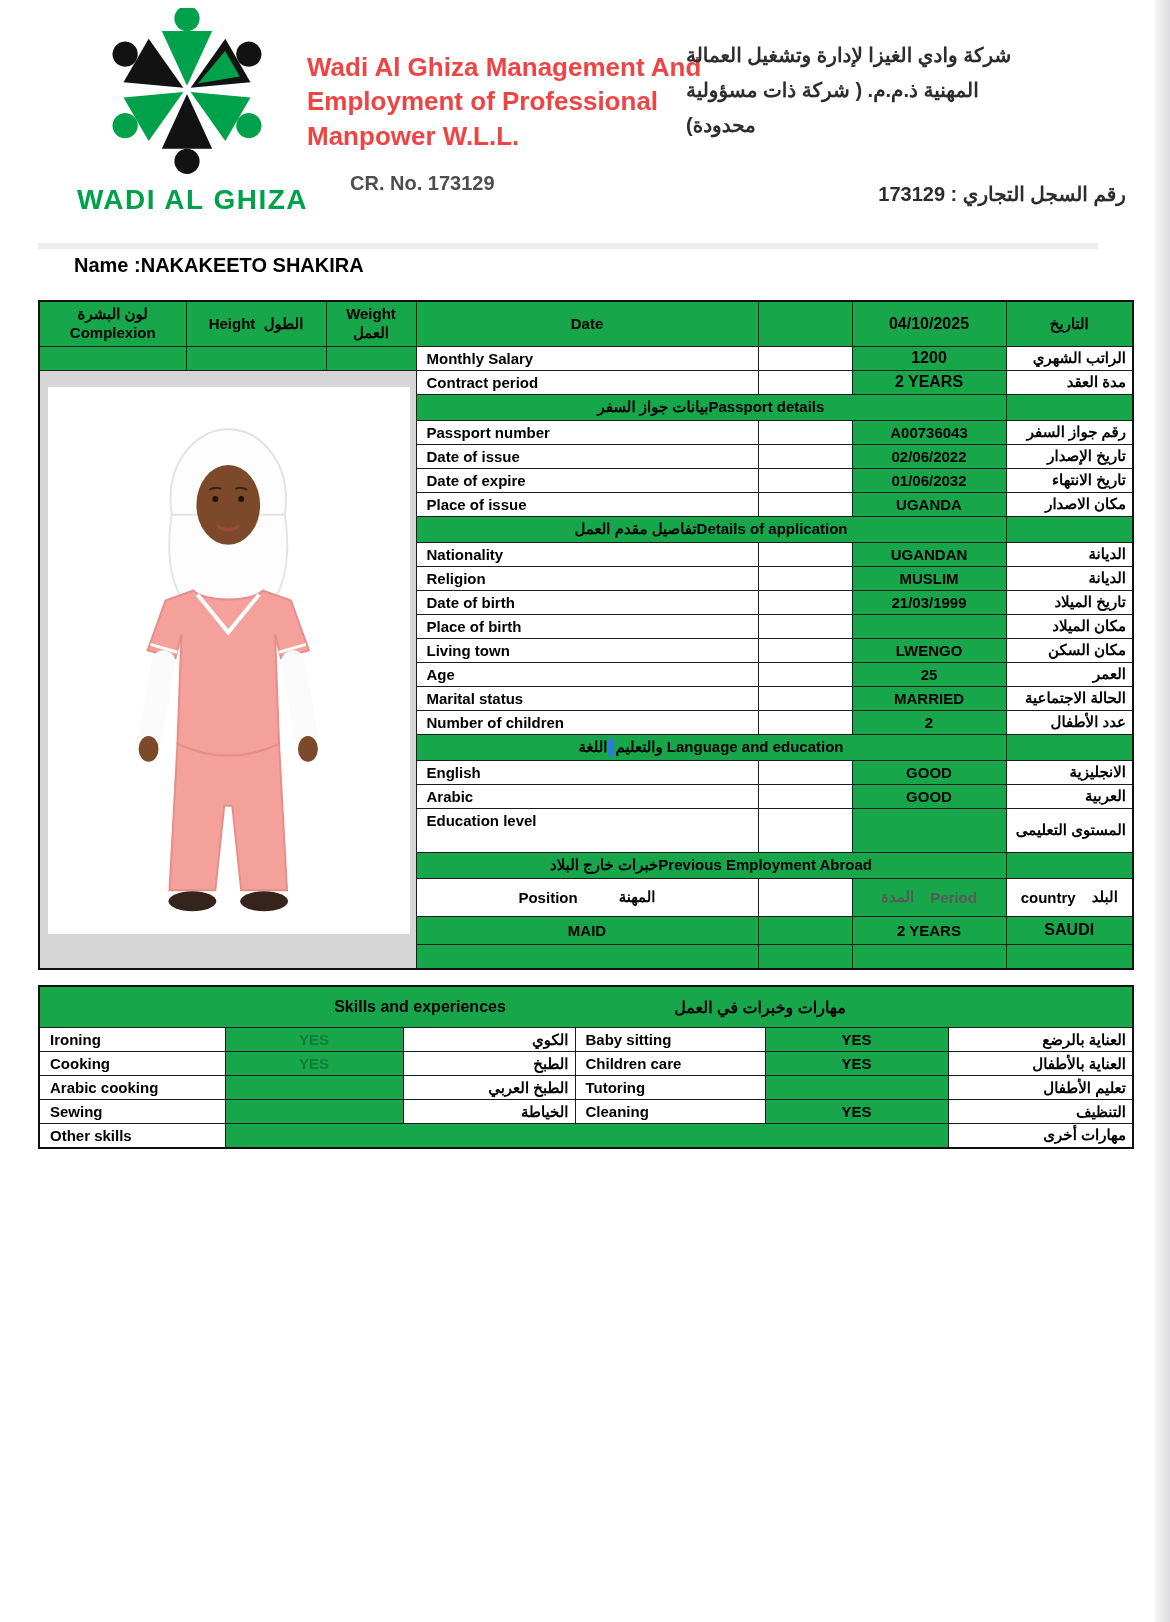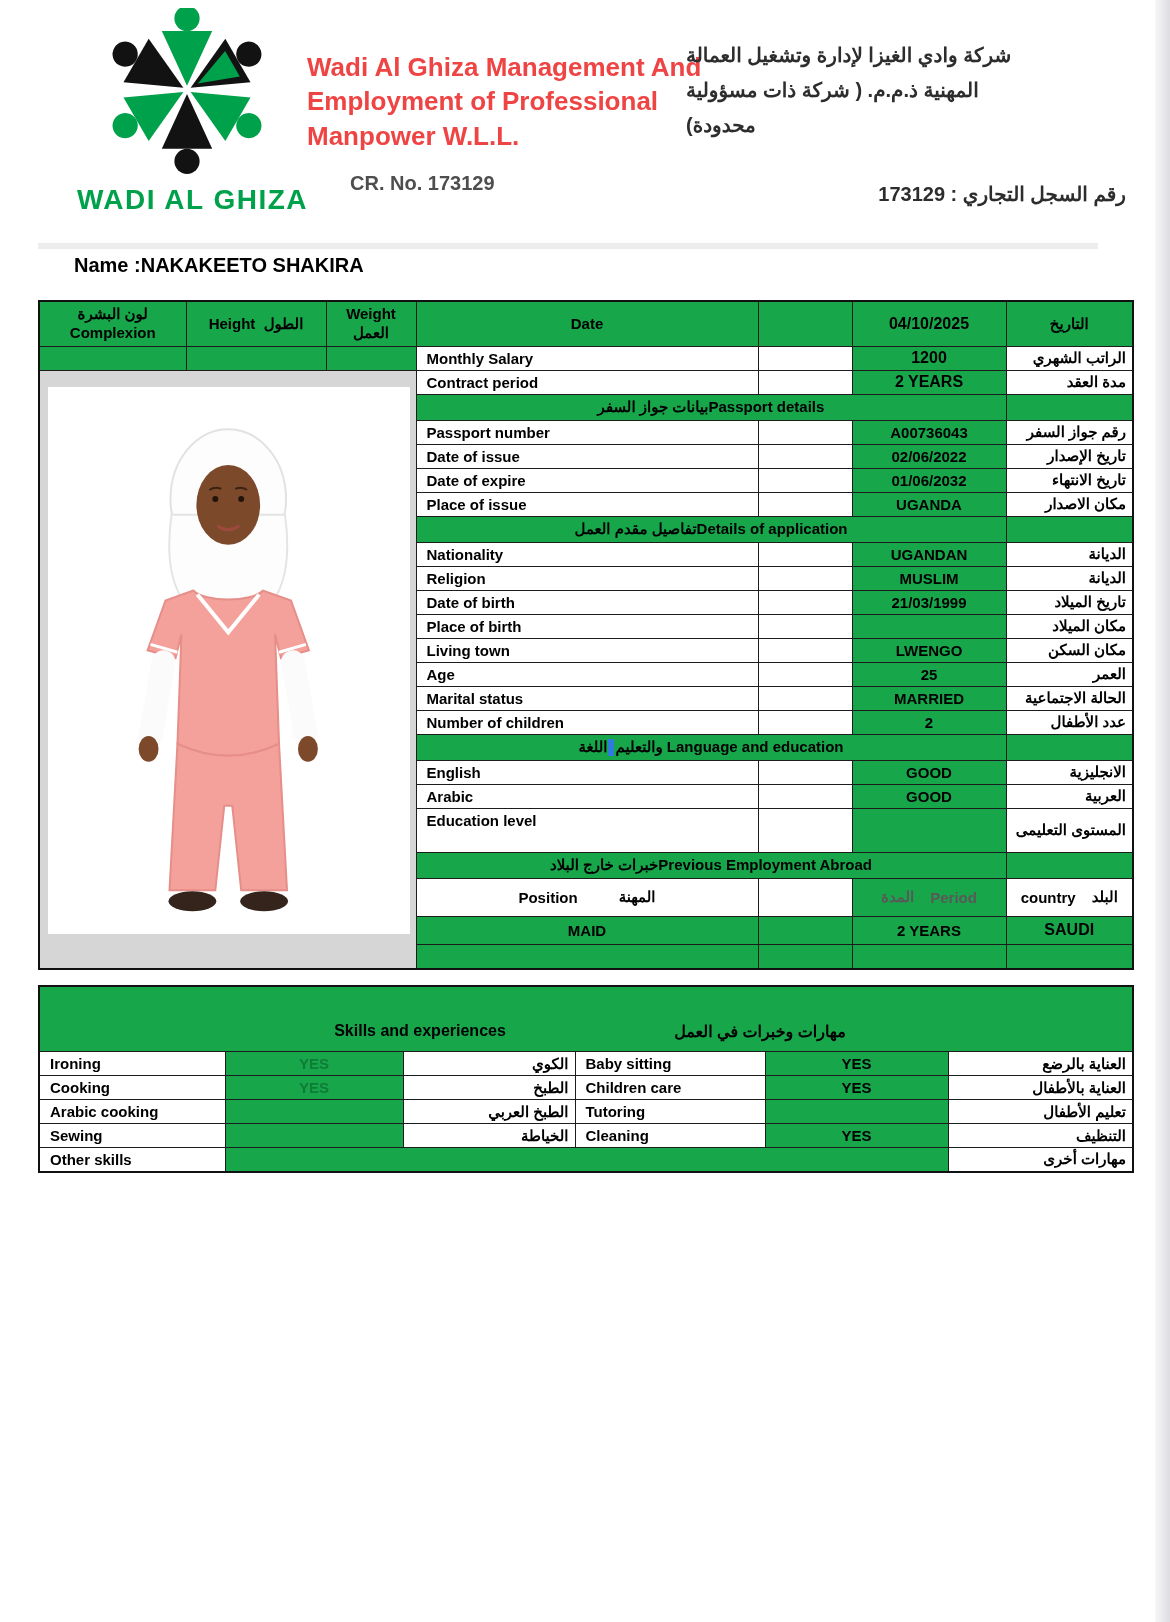--- a/index.html
+++ b/index.html
@@ -40,21 +40,21 @@
   .sec{ text-align:center;}
   .sec .sec-ar{direction:rtl;unicode-bidi:isolate;}
   .cursor-mark{display:inline-block;width:6px;height:17px;background:#2f7bdd;
     vertical-align:middle;margin:0 1px;}
   .two-line{line-height:1.25;}
   
   .photo-cell{background:#d6d6d6;padding:0;position:relative;}
   .photo-frame{position:absolute;left:8px;right:6px;top:16px;bottom:34px;background:#ffffff;}
   .photo-frame svg{width:100%;height:100%;display:block;}
   
-  .skills-head{position:relative;height:40px;margin-top:24px;}
+  .skills-head{position:relative;height:40px;}
   .skills-head .en{position:absolute;left:230px;top:0;width:300px;height:40px;
     display:flex;align-items:center;justify-content:center;font-size:16px;}
   .skills-head .ar{position:absolute;left:560px;top:0;width:320px;height:40px;
     display:flex;align-items:center;justify-content:center;font-size:16px;direction:rtl;}
   .pos-pair{display:flex;align-items:center;justify-content:center;gap:41px;}
   .pair-sm{display:flex;align-items:center;justify-content:center;gap:16px;}
   .vtop{font-size:16px;}
 </style>
 </head>
 <body>

